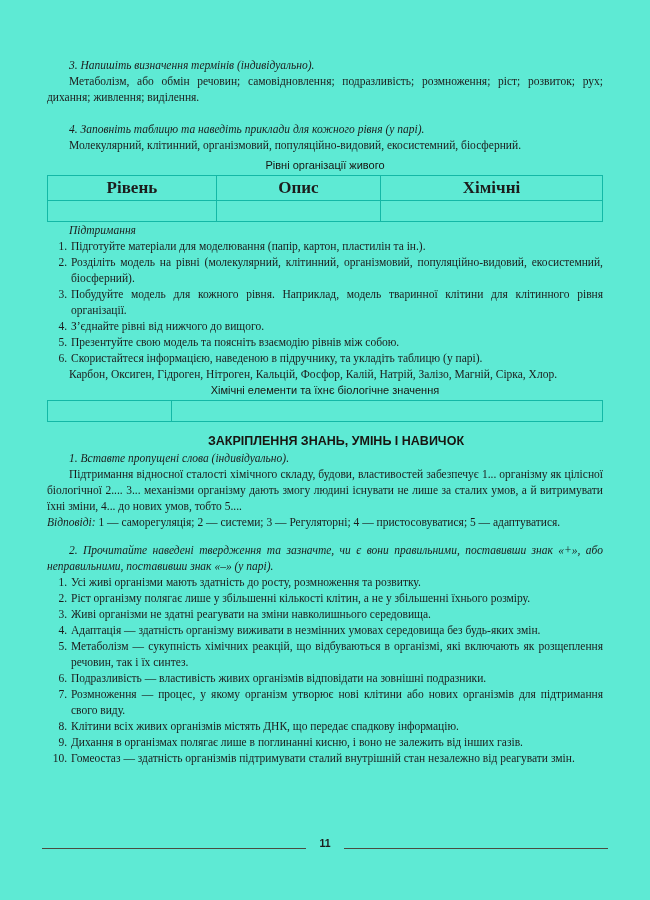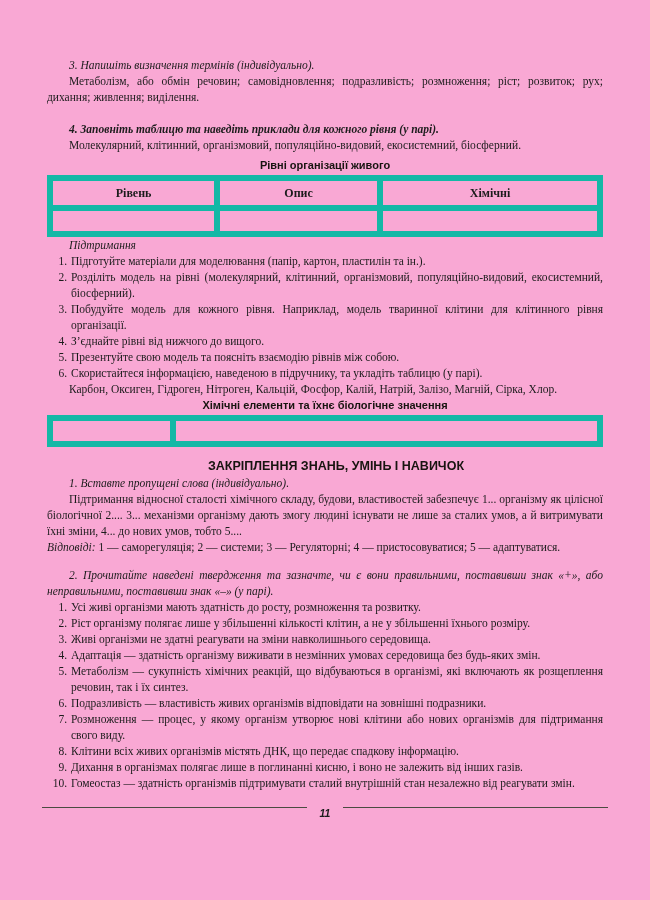--- a/index.html
+++ b/index.html
@@ -6,53 +6,53 @@
   body {
     width: 650px; height: 900px;
     background: #fdfdfb;
     font-family: "Liberation Serif", serif;
     color: #1c1c1c;
     -webkit-font-smoothing: antialiased;
   }
   .page {
     position: relative;
     width: 650px; height: 900px;
-    background: #f9a8d4;
+    background: #5eead4;
     overflow: hidden;
   }
   .content {
     position: absolute;
     left: 47px; right: 47px; top: 57px;
     font-size: 11.5px;
     line-height: 16px;
     text-align: justify;
   }
   .task-h { font-style: italic; text-indent: 22px; margin: 0; }
   .para   { text-indent: 22px; margin: 0; }
   .flush  { text-indent: 0; margin: 0; }
   .it     { font-style: italic; }
-  .mt16 { margin-top: 16px; font-weight: bold; }
+  .mt16 { margin-top: 16px; }
   .mt12 { margin-top: 12px; }
   .mt9  { margin-top: 9px; }
 
   .tbl-title {
     margin: 5px 0 0 0;
     text-align: center; text-indent: 0;
     font-family: "Liberation Sans", sans-serif;
-    font-weight: bold; font-size: 11px; line-height: 14px;
+    font-weight: normal; font-size: 11px; line-height: 14px;
     color: #181410;
   }
   table.grid {
     width: 100%;
     border-collapse: collapse;
     margin-top: 3px;
   }
   table.grid th, table.grid td {
-    border: 6px solid #14b8a6;
-    font-size: 12px;
+    border: 1px solid #14b8a6;
+    font-size: 17px;
   }
   table.grid th {
     font-family: "Liberation Serif", serif;
     font-weight: bold; text-align: center;
     padding: 4px 2px; line-height: 16px;
   }
   table.grid td { height: 18px; }
 
   .sec-h {
     margin: 11px 0 0 0;
@@ -61,22 +61,22 @@
     font-weight: bold; font-size: 12.5px; line-height: 17px;
     text-align: center; color: #181410;
   }
 
   .li { display: flex; margin: 0; }
   .li .num { flex: 0 0 20px; text-align: right; padding-right: 4px; }
   .li .txt { flex: 1; text-align: justify; }
 
   .footer {
     position: absolute;
-    left: 42px; right: 42px; top: 807px;
-    display: flex; align-items: flex-start; font-style: italic;
+    left: 42px; right: 42px; top: 837px;
+    display: flex; align-items: flex-end;
   }
   .rule { flex: 1; height: 1px; background: #4b4b41; }
   .pnum {
     font-family: "Liberation Sans", sans-serif;
     font-weight: bold; font-size: 10.5px; line-height: 12px;
     margin: 0 13px; color: #1c1c1c;
   }
 </style>
 </head>
 <body>

